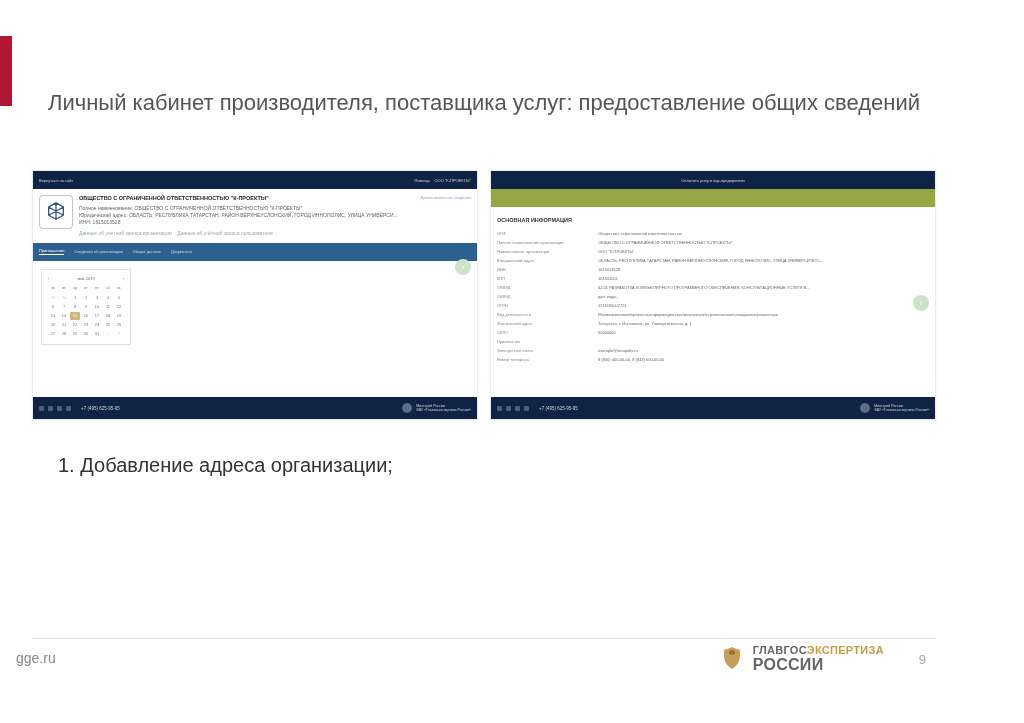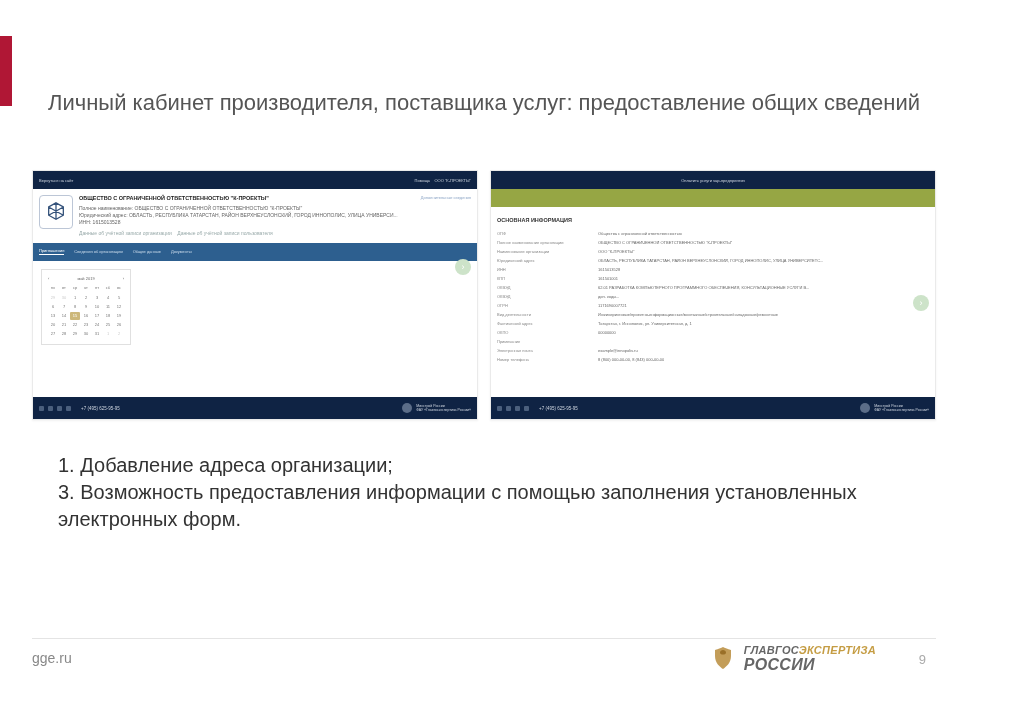--- a/index.html
+++ b/index.html
@@ -54,22 +54,22 @@
   .shot-right-logo { display: flex; gap: 4px; align-items: center; }
   .mini-emblem { width: 10px; height: 10px; border-radius: 50%; background: #5c6d88; }
   .shot-right-logo span { font-size: 3.5px; color: #cfd6e0; line-height: 1.2; }
 
   
   .bullets { position: absolute; left: 58px; top: 452px; right: 43px; }
   .bullets p { font-size: 20px; line-height: 1.35; color: #333; }
 
   
   .footer-line { position: absolute; left: 32px; right: 32px; top: 638px; height: 1px; background: #e4e4e4; }
-  .footer-site { position: absolute; left: 32px; top: 650px; font-size: 14px; color: #888; }
-  .footer-logo { position: absolute; right: 92px; top: 644px; display: flex; align-items: center; gap: 8px; font-style: italic; }
+  .footer-site { position: absolute; left: 16px; top: 650px; font-size: 14px; color: #888; }
+  .footer-logo { position: absolute; right: 84px; top: 644px; display: flex; align-items: center; gap: 8px; }
   .emblem { width: 26px; height: 26px; position: relative; }
   .emblem svg { width: 26px; height: 26px; }
   .footer-logo-text { font-size: 11px; font-weight: 600; letter-spacing: 0.3px; }
   .footer-logo-text .sub { font-size: 16px; display: block; }
   .footer-logo-text .t1 { color: #666; }
   .footer-logo-text .t2 { color: #c59d44; }
   .page-num { position: absolute; right: 42px; top: 652px; font-size: 13px; color: #aaa; }
 </style>
 </head>
 <body>
@@ -272,21 +272,20 @@
           <div class="mini-emblem"></div>
           <span><span>Минстрой России</span><br><span>ФАУ «Главгосэкспертиза России»</span></span>
         </div>
       </div>
     </div>
 
   </div>
 
   <div class="bullets">
     <p>1. Добавление адреса организации;</p>
-    <p>3. Возможность предоставления информации с помощью заполнения  установленных электронных форм.</p>
   </div>
 
   <div class="footer-line"></div>
   <div class="footer-site">gge.ru</div>
 
   <div class="footer-logo">
     <div class="emblem">
       <svg viewBox="0 0 26 26">
           <path fill="#b88c3c" d="M13 1c4 2 8 3 8 3v6c0 7-5 11-8 13-3-2-8-6-8-13V4s4-1 8-3z" opacity="0.85"></path>
           <path fill="#9a6f28" d="M13 4c-1.5 0-3 1-3 2.5s1.2 2 3 2 3-.5 3-2S14.5 4 13 4z"></path>

